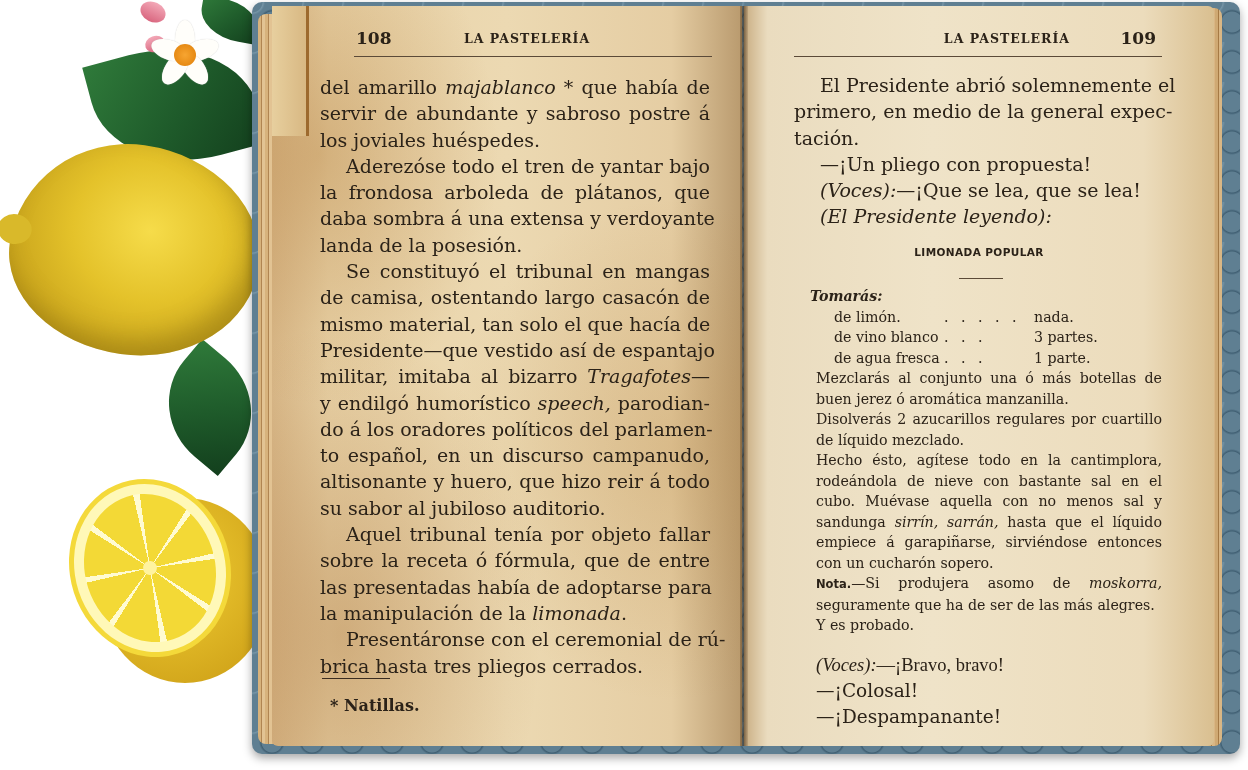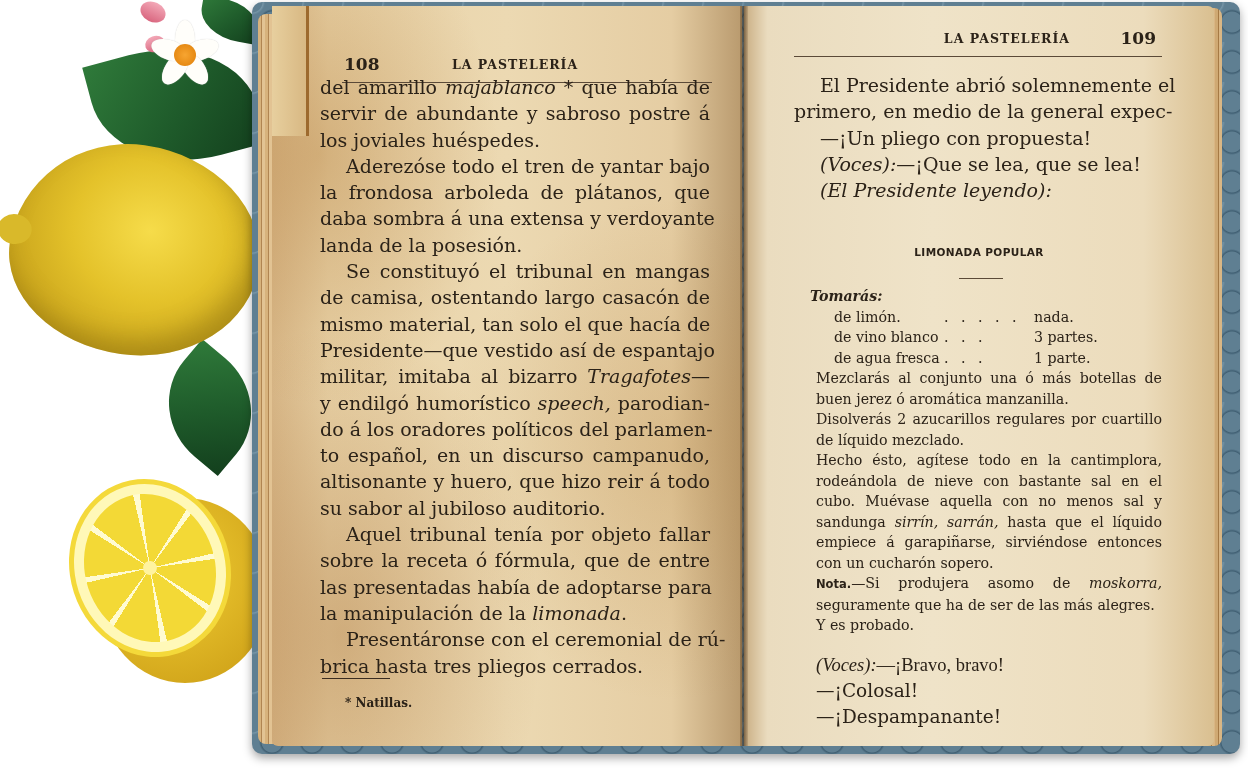--- a/index.html
+++ b/index.html
@@ -92,42 +92,42 @@
   }
   .spine {
     position:absolute; left:740px; top:6px; width:8px; height:740px;
     background:linear-gradient(90deg,rgba(90,60,30,.35),rgba(60,40,20,.55),rgba(120,90,60,.2));
   }
   .running-head {
     position:absolute; top:20px; height:30px;
     border-bottom:1.5px solid #5b4a38;
     font-size:15px;
   }
-  .page-left .running-head { left:70px; right:30px;margin-top:26px; }
+  .page-left .running-head { left:82px; right:30px; }
   .page-right .running-head { left:50px; right:52px; }
   .rh-num { position:absolute; top:2px; font-size:17px; font-weight:bold; }
   .rh-title { position:absolute; top:5px; font-size:12.5px; font-weight:bold; letter-spacing:1px; }
   .page-left .rh-num { left:2px; }
   .page-left .rh-title { left:110px; }
   .page-right .rh-num { right:6px; }
   .page-right .rh-title { right:92px; }
 
   .body-text {
     position:absolute; font-size:19px; line-height:26.3px;
     text-align:justify; color:#2b2218;
   }
   .page-left .body-text { left:48px; right:32px; top:68px; }
   .page-right .body-text.big { left:50px; right:52px; top:66px; }
   .line { display:block; white-space:nowrap; text-align-last:justify; }
   .line.last { text-align-last:left; }
   .indent { padding-left:26px; }
   .ital { font-style:italic; }
 
   .fn-rule { position:absolute; left:50px; top:672px; width:68px; border-top:1.5px solid #3a2c20; }
-  .footnote { position:absolute; left:73px; top:690px; font-size:12px; font-weight:bold; }
+  .footnote { position:absolute; left:58px; top:690px; font-size:16px; font-weight:bold; }
 
   .recipe-title { position:absolute; left:0; right:0; top:240px; text-align:center; font-family:"DejaVu Sans", sans-serif; font-weight:bold; font-size:10.5px; letter-spacing:.4px; }
   .recipe-rule { position:absolute; left:215px; width:44px; top:272px; border-top:1.5px solid #5b4a38; }
   .small-text { position:absolute; left:50px; right:52px; font-size:14.2px; line-height:20.5px; color:#2b2218; }
   .tomaras { top:280px; }
   .ing { display:flex; padding-left:40px; }
   .ing .name { width:110px; white-space:nowrap; }
   .ing .dots { width:90px; letter-spacing:4px; }
   .recipe-body { top:362px; text-align:justify; }
   .nota-label { font-family:"DejaVu Sans", sans-serif; font-weight:bold; font-size:11.5px; }
@@ -202,20 +202,21 @@
 </div>
 
 <div class="page page-right">
   <div class="running-head">
     <span class="rh-title">LA PASTELERÍA</span>
     <span class="rh-num">109</span>
   </div>
   <div class="body-text big" id="right-intro">
       <span class="line indent"><span>El Presidente abrió solemnemente el</span></span>
       <span class="line"><span>primero, en medio de la general expec-</span></span>
+      <span class="line last"><span>tación.</span></span>
       <span class="line last indent"><span>—¡Un pliego con propuesta!</span></span>
       <span class="line last indent"><span class="ital">(Voces):</span><span>—¡Que se lea, que se lea!</span></span>
       <span class="line last indent"><span class="ital">(El Presidente leyendo):</span></span>
     </div>
 
   <div class="recipe-title">LIMONADA POPULAR</div>
   <div class="recipe-rule"></div>
 
   <div class="small-text tomaras">
     <div class="ital" style="padding-left:16px;font-weight:bold;">Tomarás:</div>

